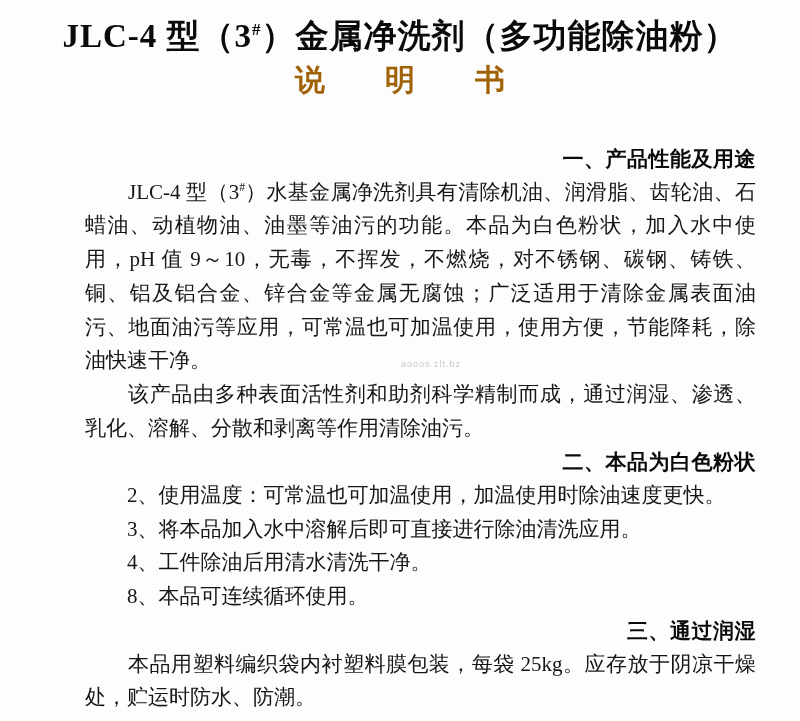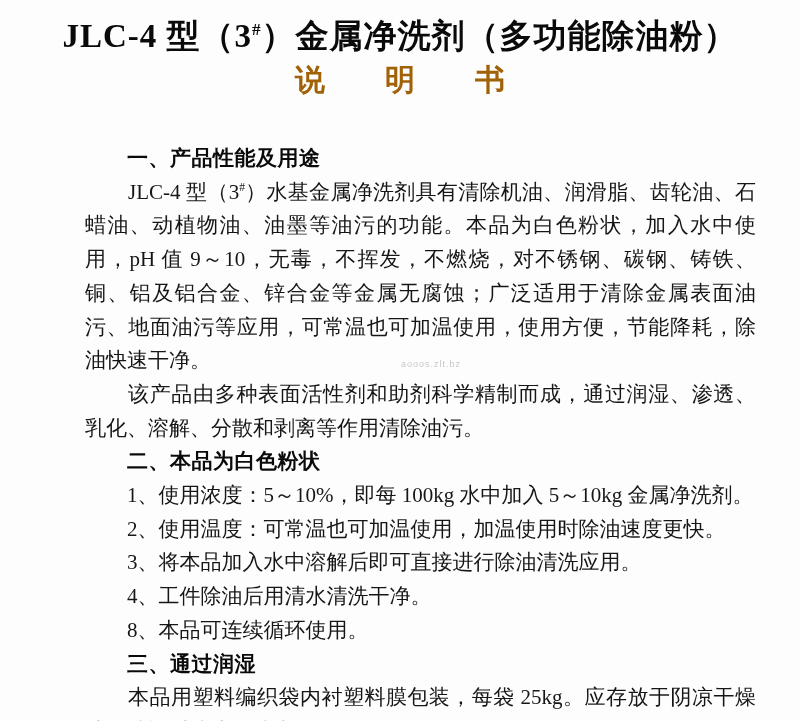--- a/index.html
+++ b/index.html
@@ -48,22 +48,22 @@
     line-height: 33.7px;
     text-align: justify;
   }
   .heading {
     margin: 0;
     padding-left: 42px;
     font-size: 21px;
     line-height: 33.7px;
     font-weight: 700;
     color: #0a0a0a;
-    text-align: left;
-    font-family: Liberation Serif, serif;
+    text-align: right;
+    font-family: Liberation Sans, sans-serif;
     letter-spacing: 0.5px;
   }
   .para {
     margin: 0;
     text-indent: 43px;
   }
   .para sup {
     font-size: 0.55em;
     vertical-align: super;
     line-height: 0;
@@ -98,21 +98,20 @@
   <div class="content">
 
     <h3 class="heading">一、产品性能及用途</h3>
 
     <p class="para"><span>JLC-4 型（3</span><sup>#</sup><span>）水基金属净洗剂具有清除机油、润滑脂、齿轮油、石蜡油、动植物油、油墨等油污的功能。本品为白色粉状，加入水中使用，pH 值 9～10，无毒，不挥发，不燃烧，对不锈钢、碳钢、铸铁、铜、铝及铝合金、锌合金等金属无腐蚀；广泛适用于清除金属表面油污、地面油污等应用，可常温也可加温使用，使用方便，节能降耗，除油快速干净。</span></p>
 
     <p class="para">该产品由多种表面活性剂和助剂科学精制而成，通过润湿、渗透、乳化、溶解、分散和剥离等作用清除油污。</p>
 
     <h3 class="heading">二、本品为白色粉状</h3>
 
-    <p class="item">1、使用浓度：5～10%，即每 100kg 水中加入 5～10kg 金属净洗剂。</p>
     <p class="item">2、使用温度：可常温也可加温使用，加温使用时除油速度更快。</p>
     <p class="item">3、将本品加入水中溶解后即可直接进行除油清洗应用。</p>
     <p class="item">4、工件除油后用清水清洗干净。</p>
     <p class="item">8、本品可连续循环使用。</p>
 
     <h3 class="heading">三、通过润湿</h3>
 
     <p class="para">本品用塑料编织袋内衬塑料膜包装，每袋 25kg。应存放于阴凉干燥处，贮运时防水、防潮。</p>
 
   </div>

